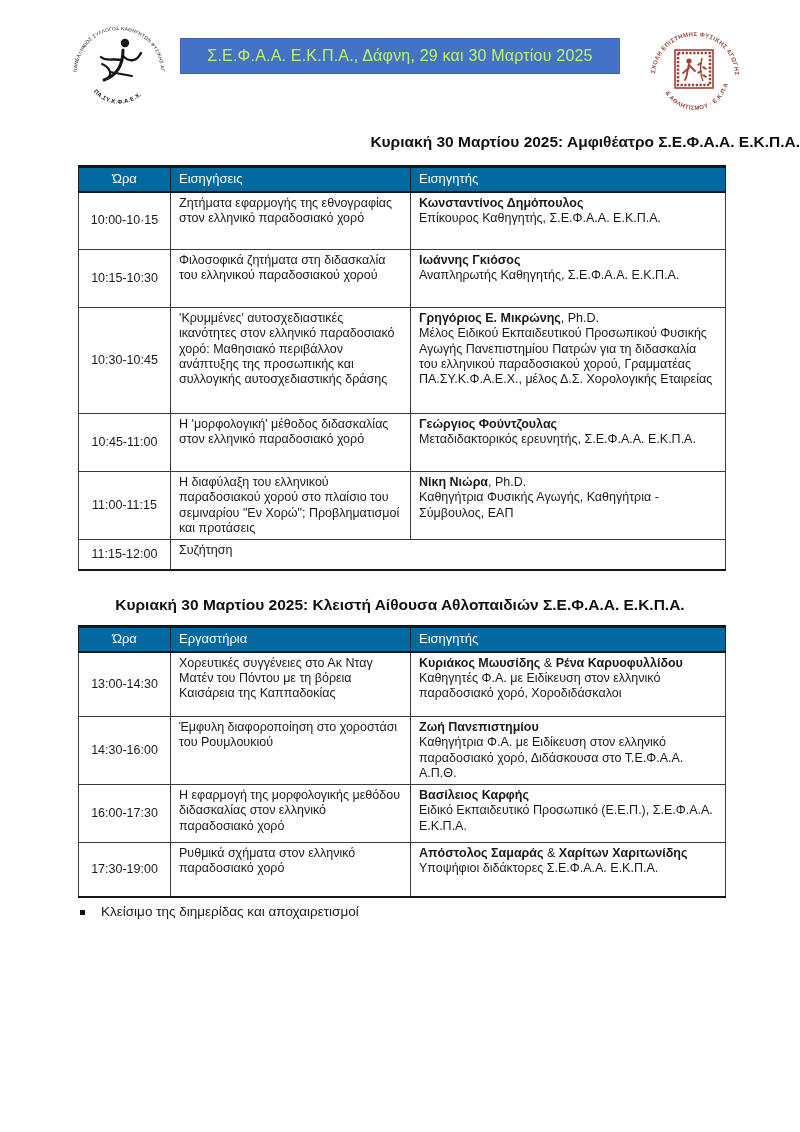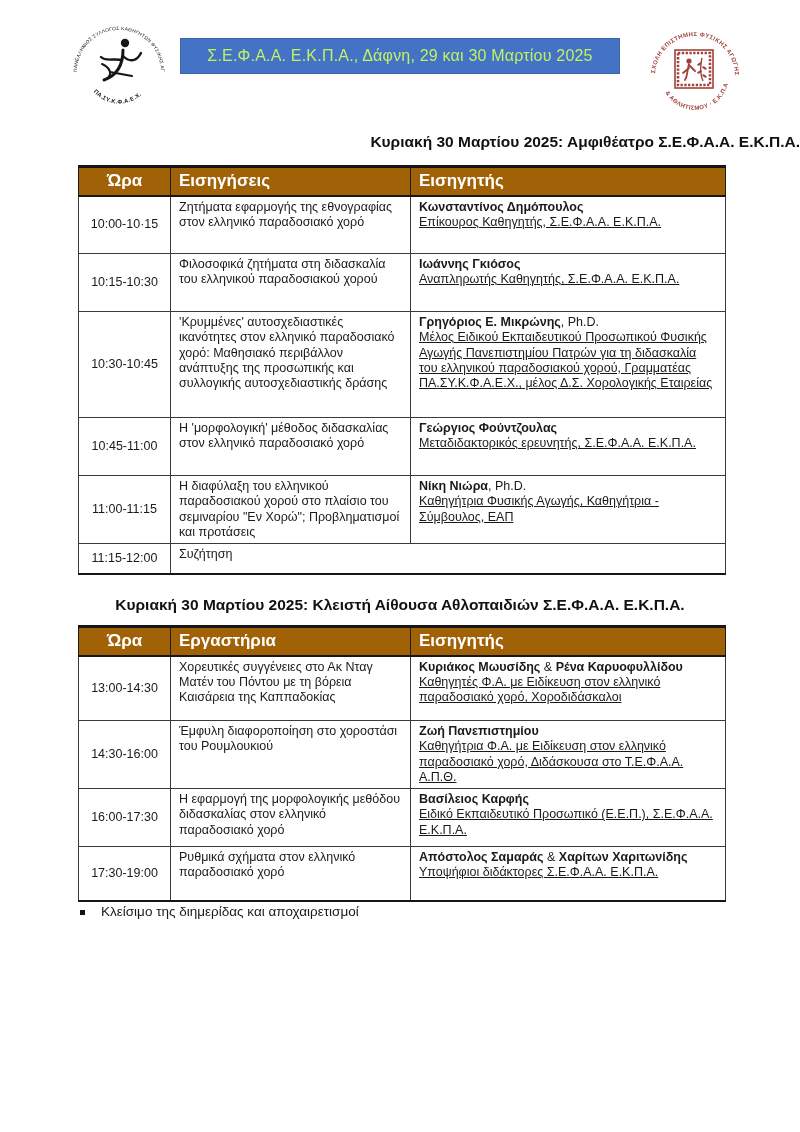--- a/index.html
+++ b/index.html
@@ -26,30 +26,30 @@
   .sched{
     position:absolute;left:78px;width:647px;border-collapse:collapse;table-layout:fixed;
     font-size:12.5px;line-height:1.22;
     border-top:3px solid #161616;border-bottom:2.5px solid #161616;
     border-left:1.5px solid #2a2a2a;border-right:1.5px solid #2a2a2a;
   }
   .sched.tbl1{top:165px;}
   .sched.tbl2{top:625px;}
   .c-time{width:92px;} .c-topic{width:240px;} .c-pres{width:315px;}
   .sched th{
-    background:#a16207;color:#ffffff;font-weight:bold;font-size:17px;
+    background:#0369a1;color:#ffffff;font-weight:normal;font-size:13px;
     padding:3px 8px;text-align:left;border:1px solid #1d1d1d;border-bottom:2px solid #161616;
   }
   .sched th.th-time{text-align:center;}
   .sched td{
     border:1px solid #3a3a3a;padding:3px 8px;vertical-align:top;background:#fff;
   }
   .sched td.time{vertical-align:middle;text-align:center;padding:3px 2px;white-space:nowrap;}
   .pname b{font-weight:bold;}
-  .pdesc{font-weight:normal;text-decoration:underline;}
+  .pdesc{font-weight:normal;}
   
   .closing{position:absolute;left:80px;top:904px;font-size:13.5px;display:flex;align-items:center;text-align:right;}
   .sq-bullet{width:5px;height:5px;background:#111;display:inline-block;margin-right:16px;margin-top:1px;}
   
   .ringtext{fill:#161616;}
   .ringtext-red{fill:#a0423c;}
 </style>
 </head>
 <body>
 

